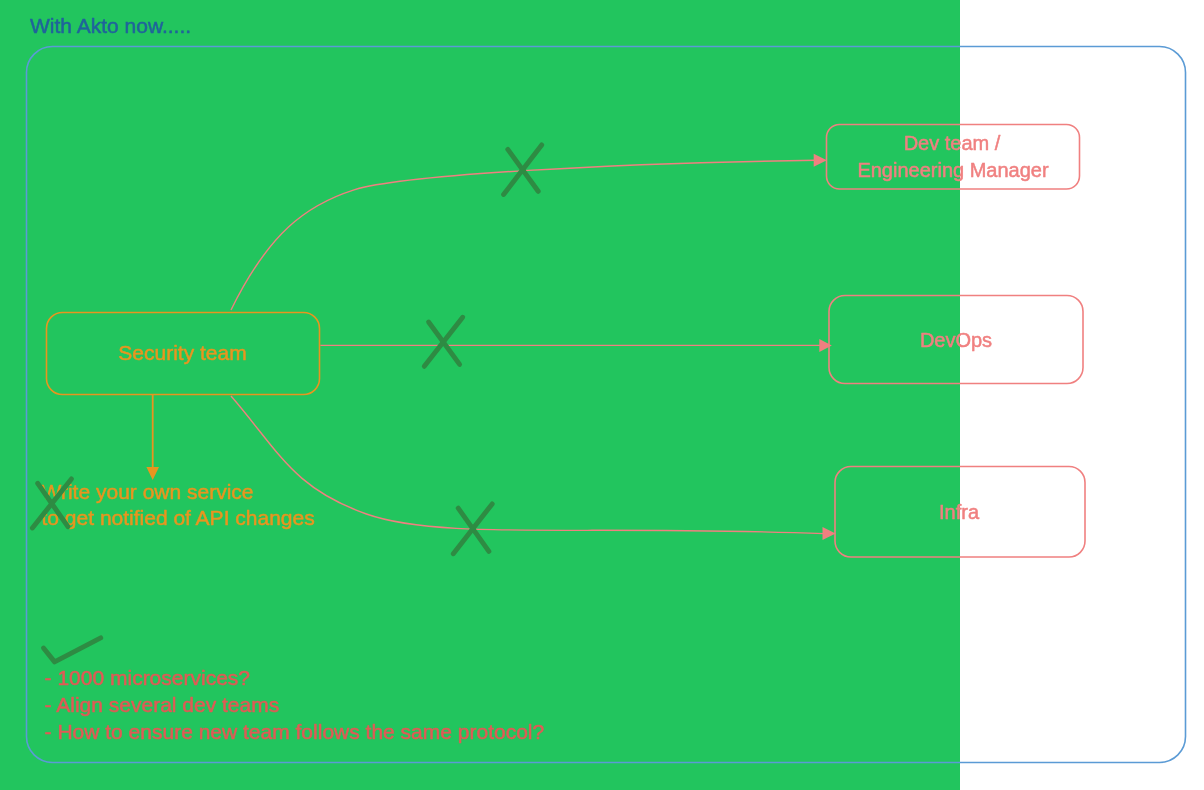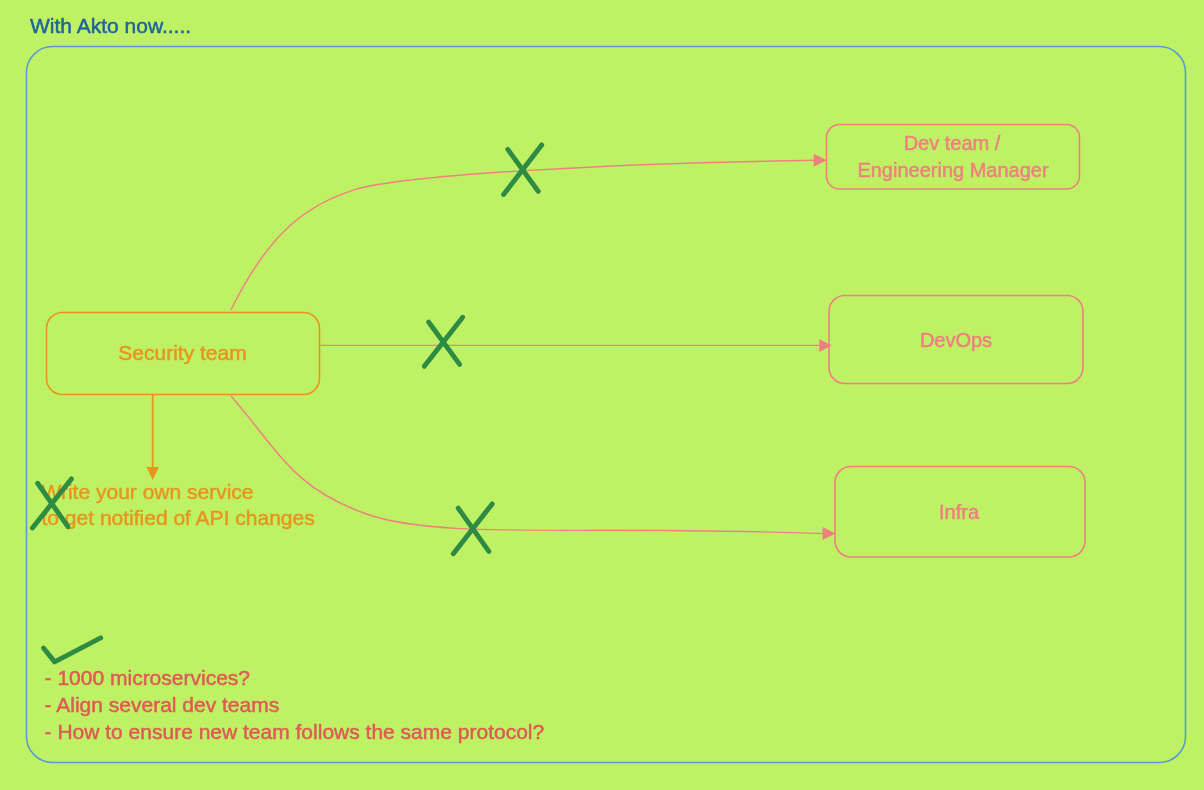--- a/index.html
+++ b/index.html
@@ -1,18 +1,18 @@
 <!DOCTYPE html>
 <html><head>
 <meta charset="utf-8">
 <title>With Akto now.....</title>
 <style>
   html,body{margin:0;padding:0;background:#ffffff;}
   body{width:1204px;height:790px;font-family:"Liberation Sans",sans-serif;overflow:hidden;position:relative;}
-  #stage{position:absolute;left:0;top:0;width:1204px;height:790px;background:#bef264;}
+  #stage{position:absolute;left:0;top:0;width:960px;height:790px;background:#22c55e;}
   svg.layer{position:absolute;left:0;top:0;width:1204px;height:790px;display:block;}
   text.t{dominant-baseline:alphabetic;paint-order:stroke;stroke-width:0.5px;stroke-linejoin:round;
          font-family:"Liberation Sans",sans-serif;}
   .conn{fill:none;stroke:#f08080;stroke-width:1.4;}
   .arrowhead-red{fill:#f08080;}
   .node-box{fill:none;stroke-width:1.6;}
   .green{fill:none;stroke:#2e8b43;stroke-width:4.9;stroke-linecap:round;stroke-linejoin:round;}
 </style>
 </head>
 <body>

